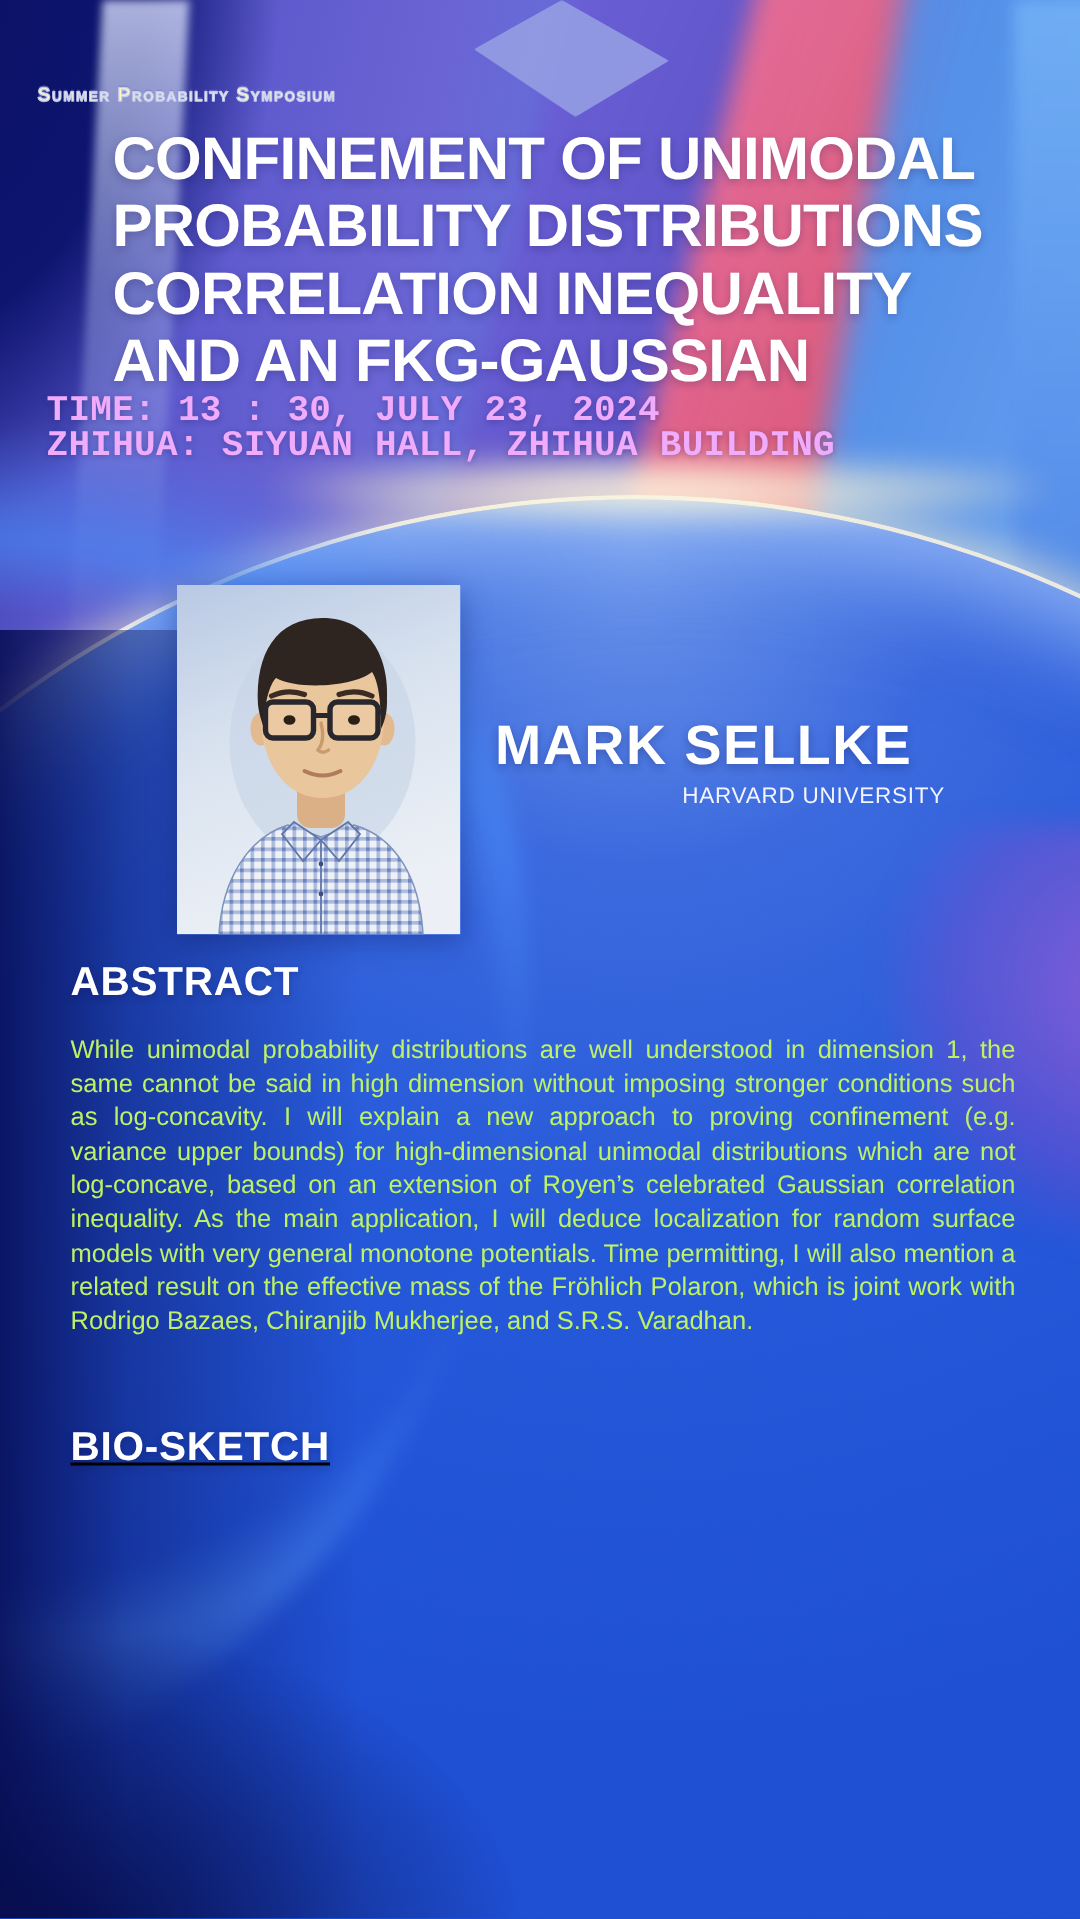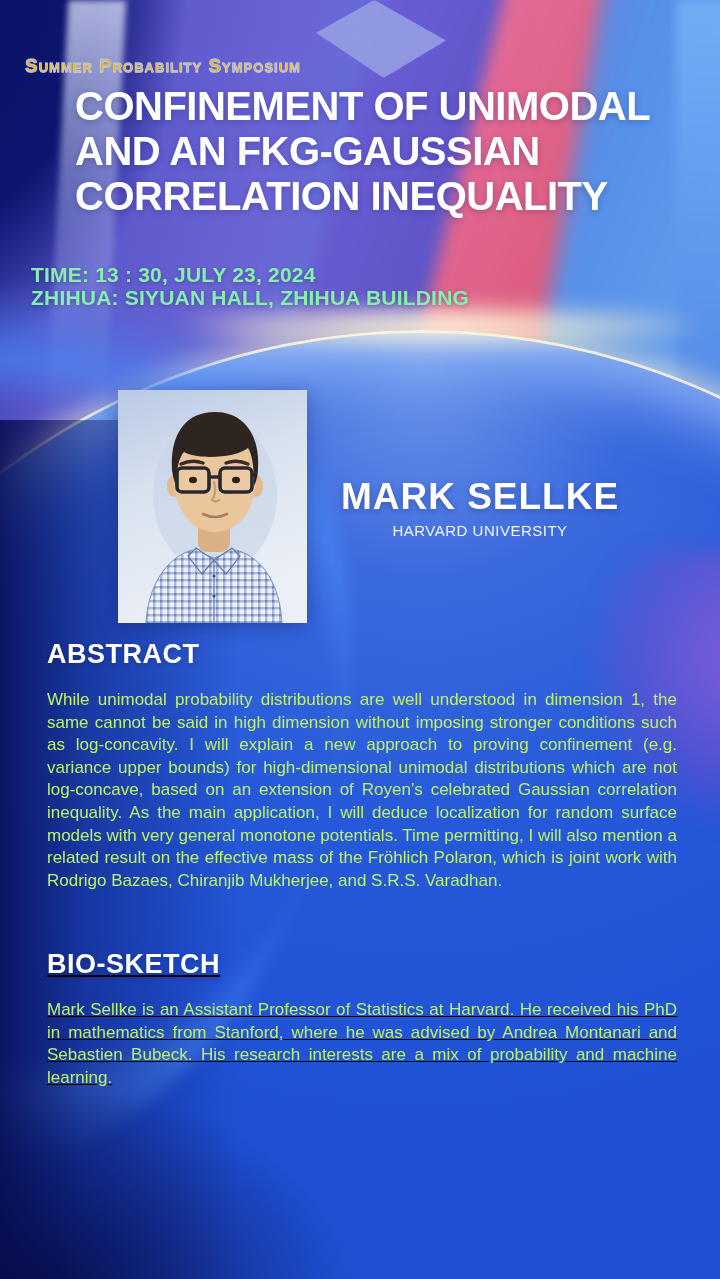--- a/index.html
+++ b/index.html
@@ -46,39 +46,39 @@
     background:linear-gradient(90deg,rgba(7,13,85,.88) 0%,rgba(7,13,85,.42) 35%,rgba(7,13,85,0) 100%);}
   .shade-bottom{position:absolute;left:0;top:1000px;width:720px;height:279px;z-index:3;
     background:radial-gradient(ellipse 440px 300px at 6% 105%,rgba(6,10,70,.85) 0%,rgba(6,10,70,0) 70%);}
   .blob-magenta{position:absolute;left:590px;top:550px;width:260px;height:280px;z-index:3;filter:blur(9px);
     background:radial-gradient(circle at 65% 40%,rgba(198,96,214,.6) 0%,rgba(150,72,200,.32) 52%,rgba(150,72,200,0) 74%);}
 
   
   .content{position:absolute;inset:0;z-index:5;}
 
   .kicker{position:absolute;left:25px;top:55px;
-    font-size:19px;font-weight:bold;font-variant:small-caps;letter-spacing:1px;
-    color:#eab308;-webkit-text-stroke:.8px rgba(196,203,243,.95);
+    font-size:13px;font-weight:bold;font-variant:small-caps;letter-spacing:1px;
+    color:#fef9c3;-webkit-text-stroke:.8px rgba(196,203,243,.95);
     text-shadow:0 1px 0 rgba(210,216,248,.55),0 -1px 0 rgba(120,128,200,.55);}
 
   .title{position:absolute;left:31px;top:84px;line-height:45px;
     font-size:40px;font-weight:bold;letter-spacing:-.5px;color:#ffffff;
     text-shadow:0 2px 6px rgba(20,20,80,.25);margin-left:44px;}
 
-  .meta{position:absolute;left:31px;top:263px;font-size:21px;font-weight:bold;line-height:23px;
-    color:#86efac;letter-spacing:.2px;text-shadow:0 1px 4px rgba(20,20,80,.3);}
+  .meta{position:absolute;left:31px;top:263px;font-size:24px;font-weight:bold;line-height:23px;
+    color:#f0abfc;letter-spacing:.2px;text-shadow:0 1px 4px rgba(20,20,80,.3);font-family:Liberation Mono, monospace;}
 
   .photo-frame{position:absolute;left:118px;top:390px;width:189px;height:233px;overflow:hidden;
     box-shadow:0 4px 18px rgba(10,20,90,.35);}
   .photo-frame svg{display:block;}
 
-  .speaker-name{position:absolute;left:330px;top:476px;width:300px;text-align:center;
+  .speaker-name{position:absolute;left:330px;top:476px;width:300px;
     font-size:37px;font-weight:bold;letter-spacing:1px;color:#ffffff;
     text-shadow:0 2px 6px rgba(20,20,80,.3);}
-  .speaker-affil{position:absolute;left:330px;top:522px;width:300px;text-align:center;
+  .speaker-affil{position:absolute;left:330px;top:522px;width:300px;text-align:right;
     font-size:15px;font-weight:normal;letter-spacing:.5px;color:#f2f5ff;}
 
   .section-heading{font-size:27px;font-weight:bold;letter-spacing:.5px;color:#ffffff;
     text-shadow:0 2px 5px rgba(20,20,80,.3);}
   .section-body{margin:0;margin-top:19px;font-size:17px;line-height:22.6px;color:#bef264;
     text-align:justify;}
 
   .abstract{position:absolute;left:47px;top:639px;width:630px;}
   .bio{position:absolute;left:47px;top:949px;width:630px;text-decoration:underline;}
 </style>
@@ -103,22 +103,23 @@
   <div class="shade-left"></div>
   <div class="shade-bottom"></div>
   <div class="blob-magenta"></div>
 
   <div class="content">
 
     <div class="kicker">Summer Probability Symposium</div>
 
     <div class="title">
       <div class="title-line">CONFINEMENT OF UNIMODAL</div>
+      <div class="title-line">PROBABILITY DISTRIBUTIONS</div>
+      <div class="title-line">CORRELATION INEQUALITY</div>
       <div class="title-line">AND AN FKG-GAUSSIAN</div>
-      <div class="title-line">CORRELATION INEQUALITY</div>
     </div>
 
     <div class="meta">
       <div>TIME: 13 : 30, JULY 23, 2024</div>
       <div>ZHIHUA: SIYUAN HALL, ZHIHUA BUILDING</div>
     </div>
 
     <div class="photo-frame">
       <svg width="189" height="233" viewBox="0 0 189 233" xmlns="http://www.w3.org/2000/svg">
         <defs>
@@ -175,17 +176,16 @@
     <div class="speaker-name">MARK SELLKE</div>
     <div class="speaker-affil">HARVARD UNIVERSITY</div>
 
     <div class="abstract">
       <div class="section-heading">ABSTRACT</div>
       <p class="section-body">While unimodal probability distributions are well understood in dimension 1, the same cannot be said in high dimension without imposing stronger conditions such as log-concavity. I will explain a new approach to proving confinement (e.g. variance upper bounds) for high-dimensional unimodal distributions which are not log-concave, based on an extension of Royen’s celebrated Gaussian correlation inequality. As the main application, I will deduce localization for random surface models with very general monotone potentials. Time permitting, I will also mention a related result on the effective mass of the Fröhlich Polaron, which is joint work with Rodrigo Bazaes, Chiranjib Mukherjee, and S.R.S. Varadhan.</p>
     </div>
 
     <div class="bio">
       <div class="section-heading">BIO-SKETCH</div>
-      <p class="section-body">Mark Sellke is an Assistant Professor of Statistics at Harvard. He received his PhD in mathematics from Stanford, where he was advised by Andrea Montanari and Sebastien Bubeck. His research interests are a mix of probability and machine learning.</p>
     </div>
 
   </div>
 </div>
 
 </body></html>

